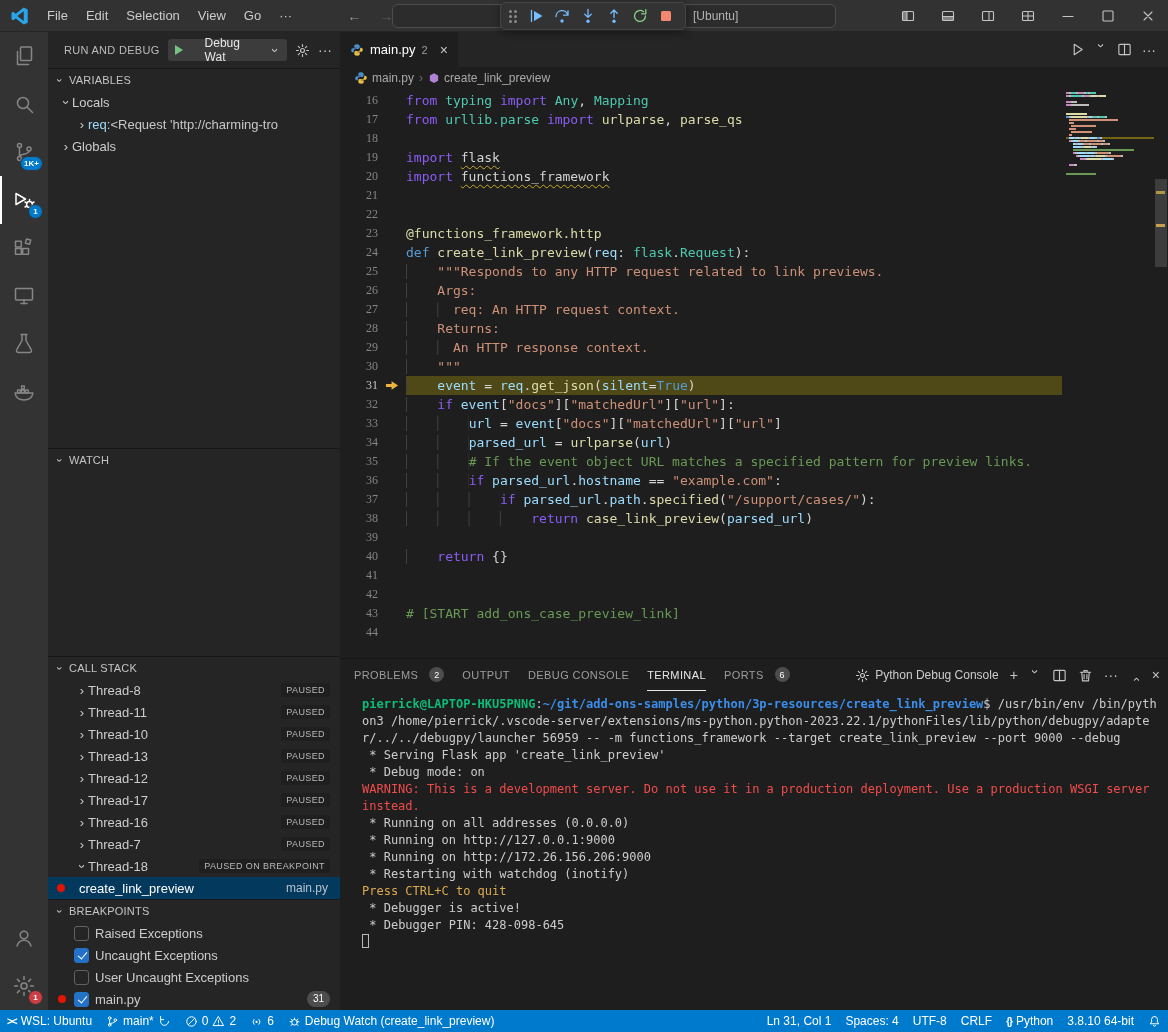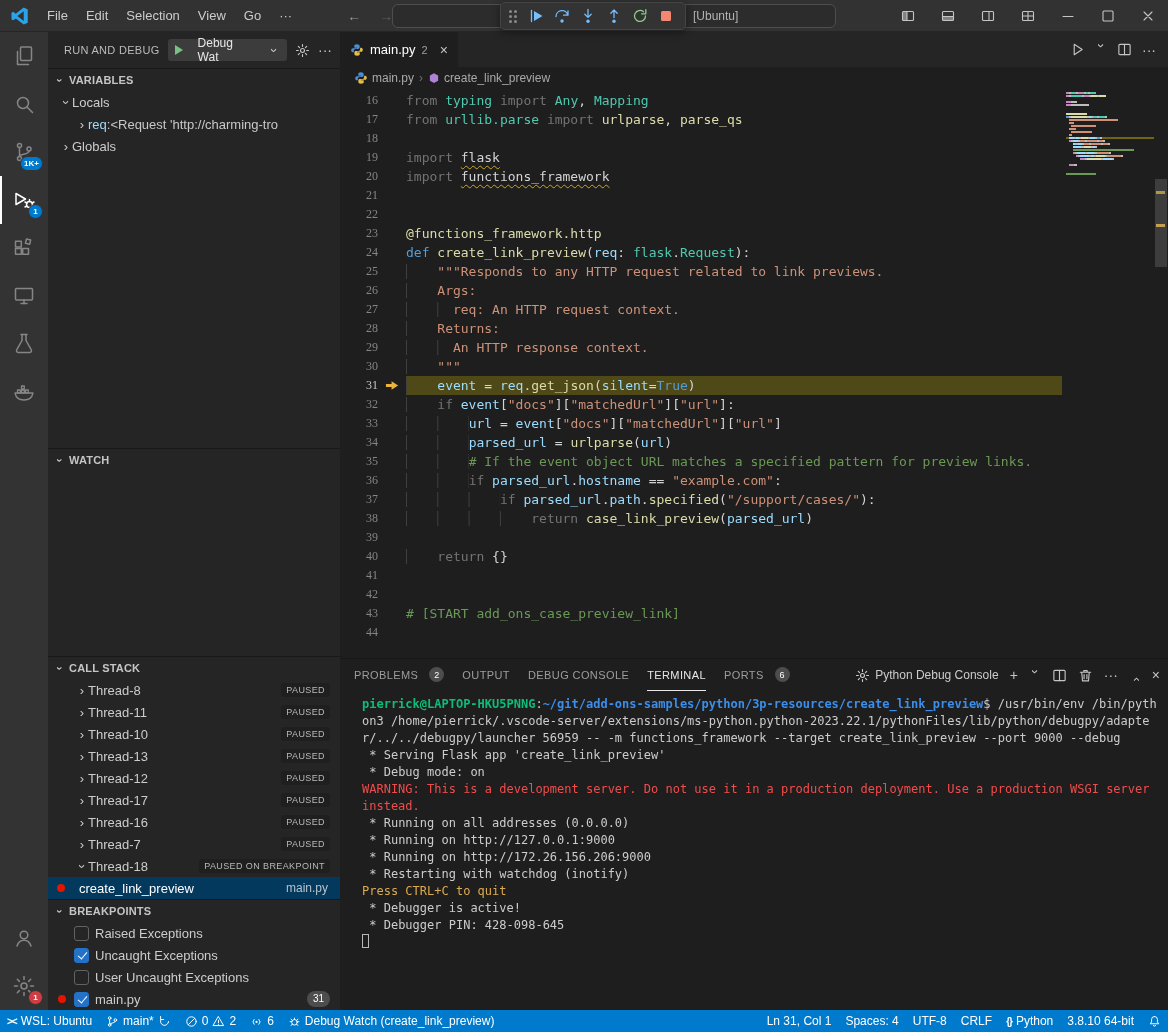--- a/index.html
+++ b/index.html
@@ -34,25 +34,25 @@
   .activitybar{width:48px;background:#333333;display:flex;flex-direction:column}
   .ab-item{width:48px;height:48px;display:flex;align-items:center;justify-content:center;color:#868686;position:relative;cursor:pointer}
   .ab-item.active{color:#ffffff;box-shadow:inset 2px 0 0 #ffffff}
   .ab-badge{position:absolute;bottom:5px;right:5px;min-width:15px;height:15px;border-radius:9px;color:#fff;font-size:8px;font-weight:700;display:flex;align-items:center;justify-content:center;padding:0 3px;border:1px solid #333}
   .ab-spacer{flex:1}
 
   
   .sidebar{width:292px;background:#252526;display:flex;flex-direction:column;overflow:hidden;font-size:13px}
   .sidebar-head{height:36px;display:flex;align-items:center;padding:0 8px 0 16px;gap:8px}
   .sb-title{font-size:11px;color:#bbbbbb;letter-spacing:.3px;white-space:nowrap}
-  .debug-select{height:22px;background:#3c3c3c;border-radius:3px;display:flex;align-items:center;gap:15px;padding:0 7px;font-size:12px;color:#e8e8e8;cursor:pointer}
+  .debug-select{height:22px;background:#3c3c3c;border-radius:3px;display:flex;align-items:center;gap:22px;padding:0 7px;font-size:12px;color:#e8e8e8;cursor:pointer}
   .play-mini{width:0;height:0;border-left:8px solid #75c282;border-top:5px solid transparent;border-bottom:5px solid transparent}
   .hd-icn{color:#c5c5c5;display:inline-flex;cursor:pointer}
   .sec{border-top:1px solid rgba(0,0,0,.35);display:flex;flex-direction:column;overflow:hidden}
-  .sec-head{height:22px;display:flex;align-items:center;gap:3px;padding-left:4px;font-size:11px;font-weight:700;color:#c5c5c5;letter-spacing:.2px;flex:none;cursor:pointer}
+  .sec-head{height:22px;display:flex;align-items:center;gap:3px;padding-left:4px;font-size:11px;font-weight:400;color:#c5c5c5;letter-spacing:.2px;flex:none;cursor:pointer}
   .chev{display:inline-block;font-size:13px;line-height:1;color:#cccccc;width:12px;text-align:center}
   .chev.down{transform:rotate(90deg)}
   .chev.up{transform:rotate(-90deg)}
   .sec-head .chev{font-size:11px;width:14px}
   .tree-row{height:22px;display:flex;align-items:center;white-space:nowrap;overflow:hidden;cursor:pointer;flex:none}
   .tree-row .nm{color:#cccccc}
   .vv-name{color:#9cdcfe}
   .vv-val{color:#c8c8c8}
   .t-badge{margin-left:auto;margin-right:10px;background:#1f1f1f;color:#b9b9b9;font-size:9px;letter-spacing:.4px;padding:2px 5px;border-radius:3px;flex:none}
   .frame-row{height:22px;display:flex;align-items:center;background:#04395e;color:#ffffff;padding:0 12px 0 9px;cursor:pointer;flex:none}
@@ -81,21 +81,21 @@
 
   .code-wrap{height:569px;position:relative;display:flex;background:#1e1e1e;overflow:hidden}
   .gutter{width:66px;flex:none;padding-top:2px}
   .gr{height:19px;display:flex;align-items:center}
   .gnum{width:38px;text-align:right;font-family:Liberation Serif, serif;font-size:12px;color:#858585}
   .gr.exec .gnum{color:#c6c6c6}
   .gglyph{width:28px;display:flex;justify-content:center;align-items:center}
   .code{flex:1;padding-top:2px;min-width:0;margin-right:106px}
   .cl{height:19px;line-height:19px;white-space:pre;font-family:var(--mono);font-size:13px;color:#d4d4d4;cursor:text}
   .cl.exec{background:rgba(255,222,0,.22)}
-  .tk-k{color:#737373}
+  .tk-k{color:#8b5cf6}
   .tk-d{color:#569cd6}
   .tk-f{color:#dcdcaa}
   .tk-v{color:#9cdcfe}
   .tk-c{color:#4ec9b0}
   .tk-s{color:#ce9178}
   .tk-m{color:#6a9955}
   .tk-p{color:#d4d4d4}
   .tk-psq{color:#d4d4d4;text-decoration:underline wavy #c8a827 1px;text-underline-offset:3px}
   .tk-i{background-image:linear-gradient(to right,#404040 1px,transparent 1px);background-size:4ch 100%;background-repeat:repeat-x}
   .minimap{position:absolute;top:0;right:14px;width:92px;bottom:0;background:#1e1e1e;padding:3px 0 0 4px}

